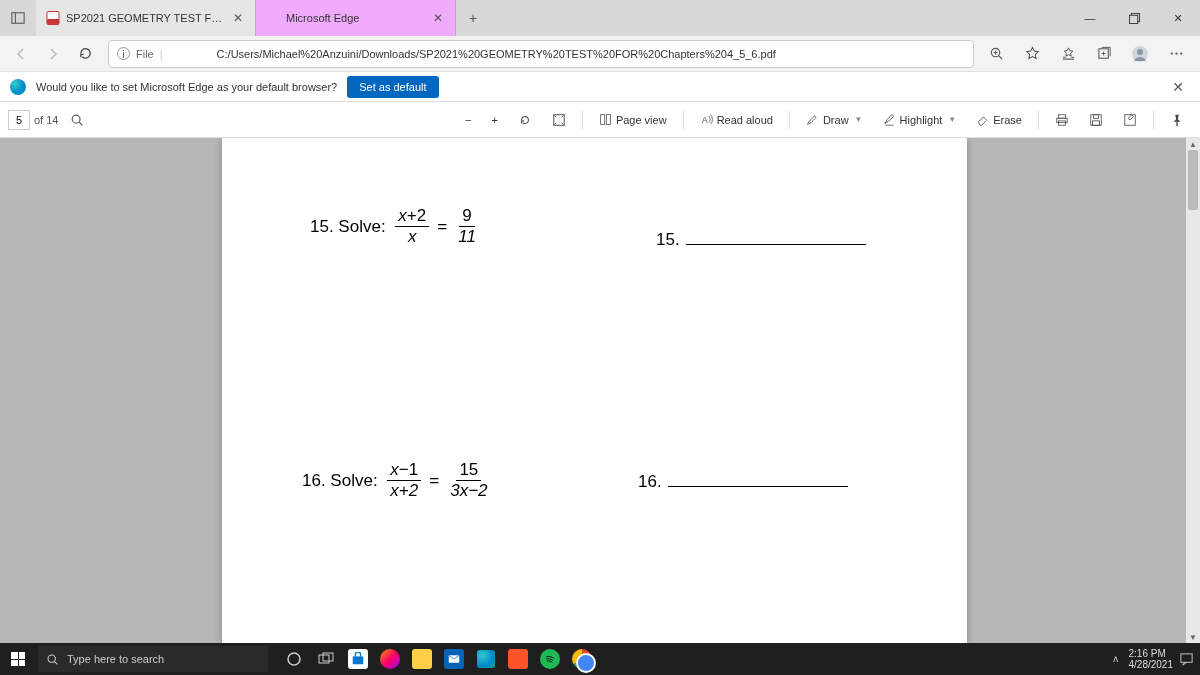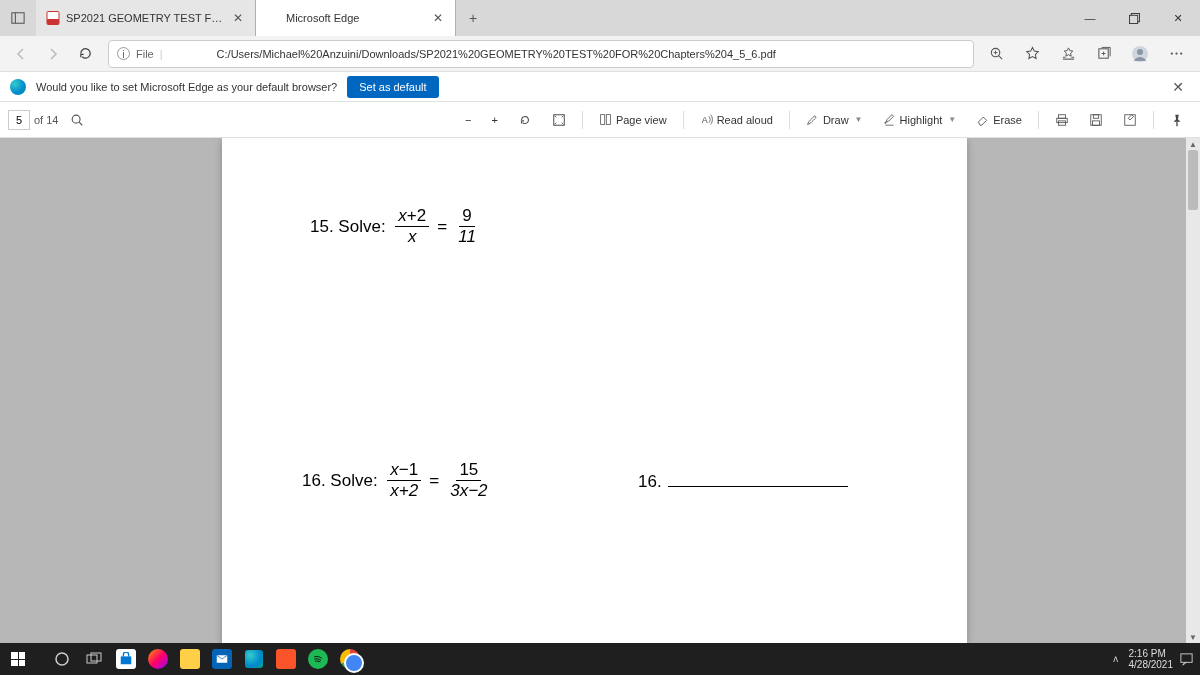--- a/index.html
+++ b/index.html
@@ -2,21 +2,21 @@
 <html><head>
 <meta charset="utf-8">
 <style>
 * { margin: 0; padding: 0; box-sizing: border-box; font-family: "Segoe UI", Tahoma, sans-serif; }
 body { width: 1200px; height: 675px; background: #f3f3f3; overflow: hidden; position: relative; }
 
 
 .titlebar { height: 36px; background: #d8d8d8; display: flex; align-items: stretch; }
 .tab-strip { display: flex; align-items: stretch; }
 .tab-icon-btn { width: 36px; display: flex; align-items: center; justify-content: center; color: #555; }
-.tab { display: flex; align-items: center; padding: 0 10px; background: #ffffff; border-right: 1px solid #b0b0b0; min-width: 200px; max-width: 220px; font-size: 11px; color: #333; gap: 6px; }
+.tab { display: flex; align-items: center; padding: 0 10px; background: #f0abfc; border-right: 1px solid #b0b0b0; min-width: 200px; max-width: 220px; font-size: 11px; color: #333; gap: 6px; }
 .tab.active { background: #e6e6e6; }
 .tab .favicon { width: 14px; height: 14px; flex-shrink: 0; }
 .tab .tab-title { flex: 1; white-space: nowrap; overflow: hidden; text-overflow: ellipsis; }
 .tab .tab-close { width: 14px; height: 14px; display: flex; align-items: center; justify-content: center; color: #555; font-size: 12px; }
 .add-tab { width: 34px; display: flex; align-items: center; justify-content: center; color: #555; font-size: 14px; }
 .titlebar-spacer { flex: 1; }
 .win-controls { display: flex; }
 .win-controls div { width: 44px; display: flex; align-items: center; justify-content: center; color: #333; font-size: 11px; }
 
 
@@ -328,20 +328,23 @@
           <span class="num"><i>x</i>+2</span>
           <span class="den"><i>x</i></span>
         </span>
         <span class="eq">=</span>
         <span class="frac">
           <span class="num"><span>9</span></span>
           <span class="den"><span>11</span></span>
         </span>
       </span>
     </div>
+    <div class="answer-line" style="left:434px; top:92px;">
+      <span class="num">15.</span><span class="line"></span>
+    </div>
 
     <div class="problem" style="left:80px; top:322px;">
       <span class="label">16. Solve:</span>
       <span class="frac-row">
         <span class="frac">
           <span class="num"><i>x</i>−1</span>
           <span class="den"><i>x</i>+2</span>
         </span>
         <span class="eq">=</span>
         <span class="frac">
@@ -364,20 +367,27 @@
 
 <div class="taskbar">
   <div class="start-btn">
     <div class="win-logo">
         <span></span>
         <span></span>
         <span></span>
         <span></span>
       </div>
   </div>
+  <div class="search-box">
+    <svg width="13" height="13" viewBox="0 0 16 16">
+        <circle cx="7" cy="7" r="4.5" fill="none" stroke="#ccc" stroke-width="1.3"></circle>
+        <line x1="10.5" y1="10.5" x2="14" y2="14" stroke="#ccc" stroke-width="1.3"></line>
+      </svg>
+    <span>Type here to search</span>
+  </div>
   <div class="task-icons">
     <div class="ti">
         <span>
           <svg width="16" height="16" viewBox="0 0 16 16">
             <circle cx="8" cy="8" r="6" fill="none" stroke="#ccc" stroke-width="1.5"></circle>
           </svg>
         </span>
       </div>
     <div class="ti">
         <span>

